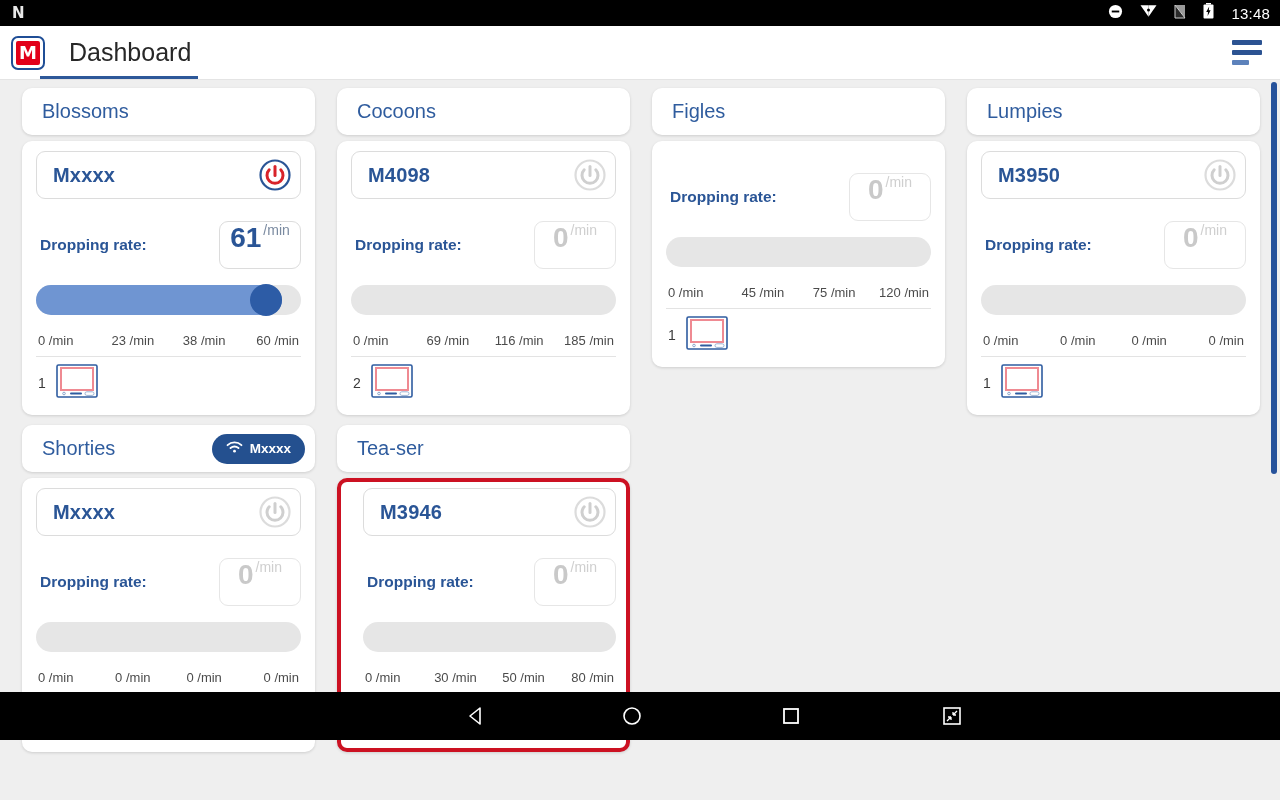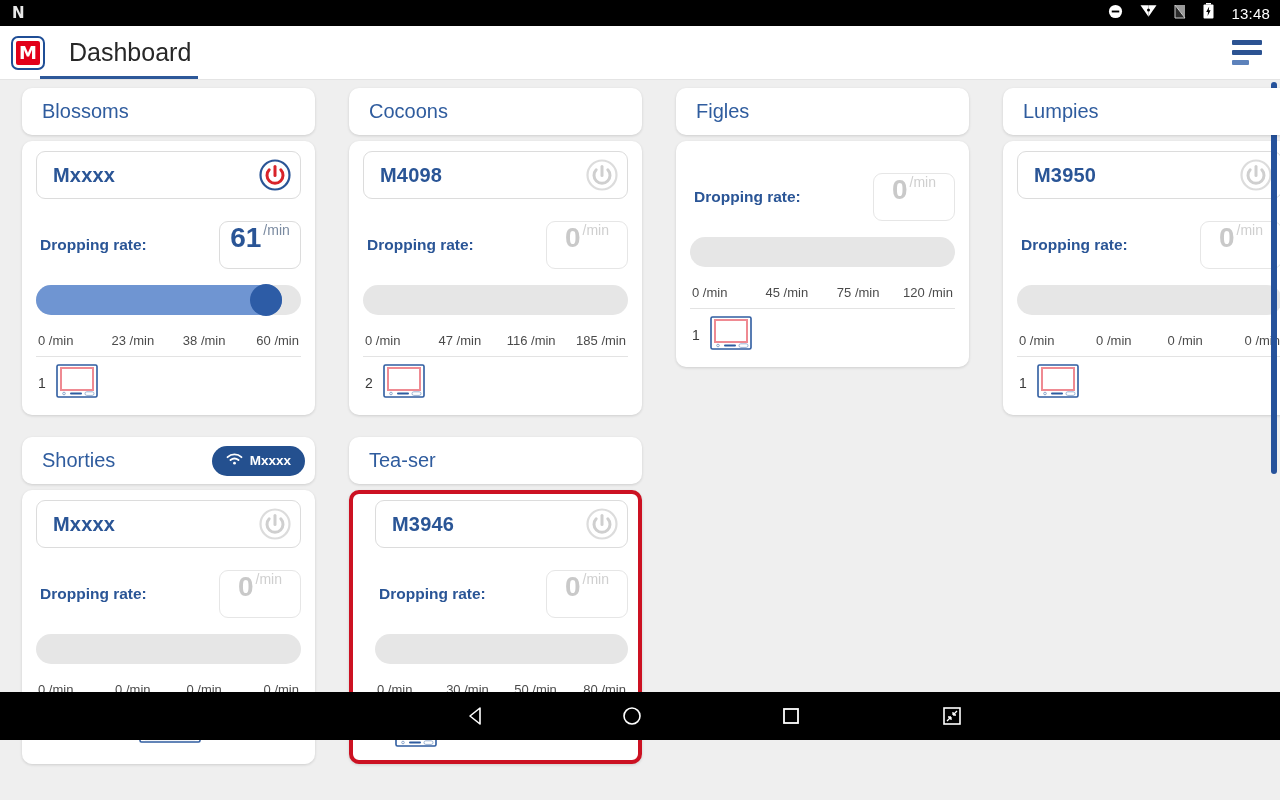--- a/index.html
+++ b/index.html
@@ -60,21 +60,20 @@
     position: relative;
     width: 1280px; height: 660px; background: #efefef;
     padding: 8px 0 0 0;
   }
   .grid {
     display: grid;
     grid-template-columns: repeat(4, 315px);
     column-gap: 0px;
     row-gap: 0px;
     padding-left: 22px;
-    gap: 12px;
   }
   .group { width: 293px; margin-bottom: 10px; }
 
   .group-header {
     background: #fff; border-radius: 10px;
     height: 47px; display: flex; align-items: center;
     padding: 0 10px 0 20px;
     box-shadow: 0 1px 3px rgba(0,0,0,.14);
     margin-bottom: 6px;
     position: relative; z-index: 2;
@@ -278,21 +277,21 @@
           <div class="rate-row">
             <span class="rate-label">Dropping rate:</span>
             <span class="rate-box off">
               <span class="rate-val">0</span>
               <span class="rate-unit">/min</span>
             </span>
           </div>
           <div class="slider"></div>
           <div class="ticks">
             <span>0 /min</span>
-            <span>47 /min</span>
+            <span>69 /min</span>
             <span>116 /min</span>
             <span>185 /min</span>
           </div>
           <div class="divider"></div>
           <div class="dev-footer">
             <span class="dev-count">2</span>
             <span><svg width="42" height="34" viewBox="0 0 42 34">
                 <rect x="1" y="1" width="40" height="32" rx="1.5" fill="#fff" stroke="#2f5ca0" stroke-width="1.6"></rect>
                 <rect x="5" y="4" width="32" height="22" fill="#fff" stroke="#ef8a92" stroke-width="2"></rect>
                 <circle cx="8" cy="29.5" r="1.3" fill="none" stroke="#8ba6cc" stroke-width="1"></circle>

